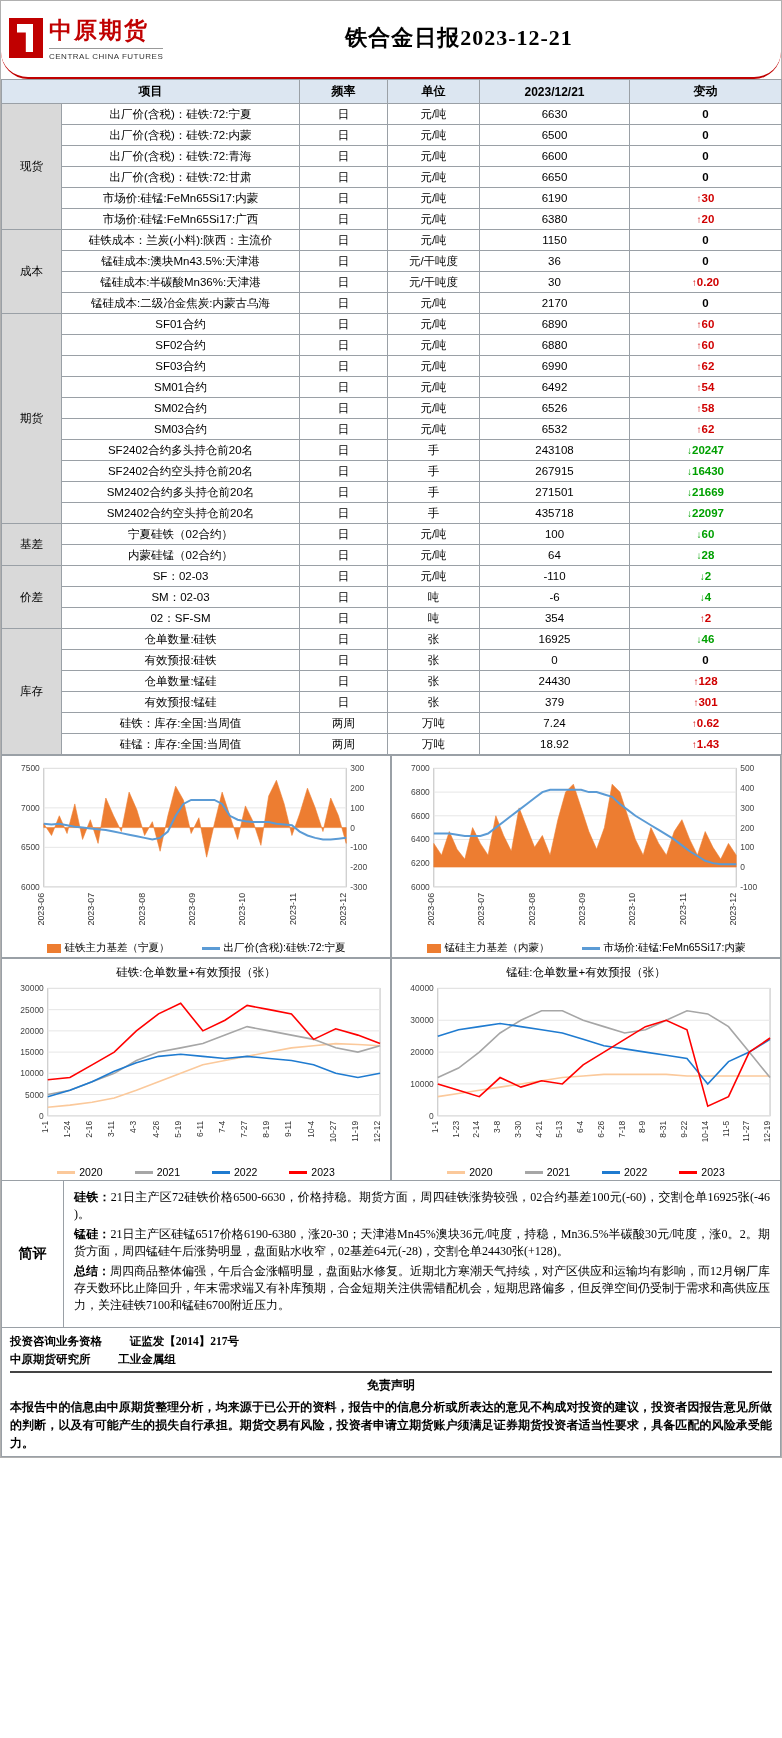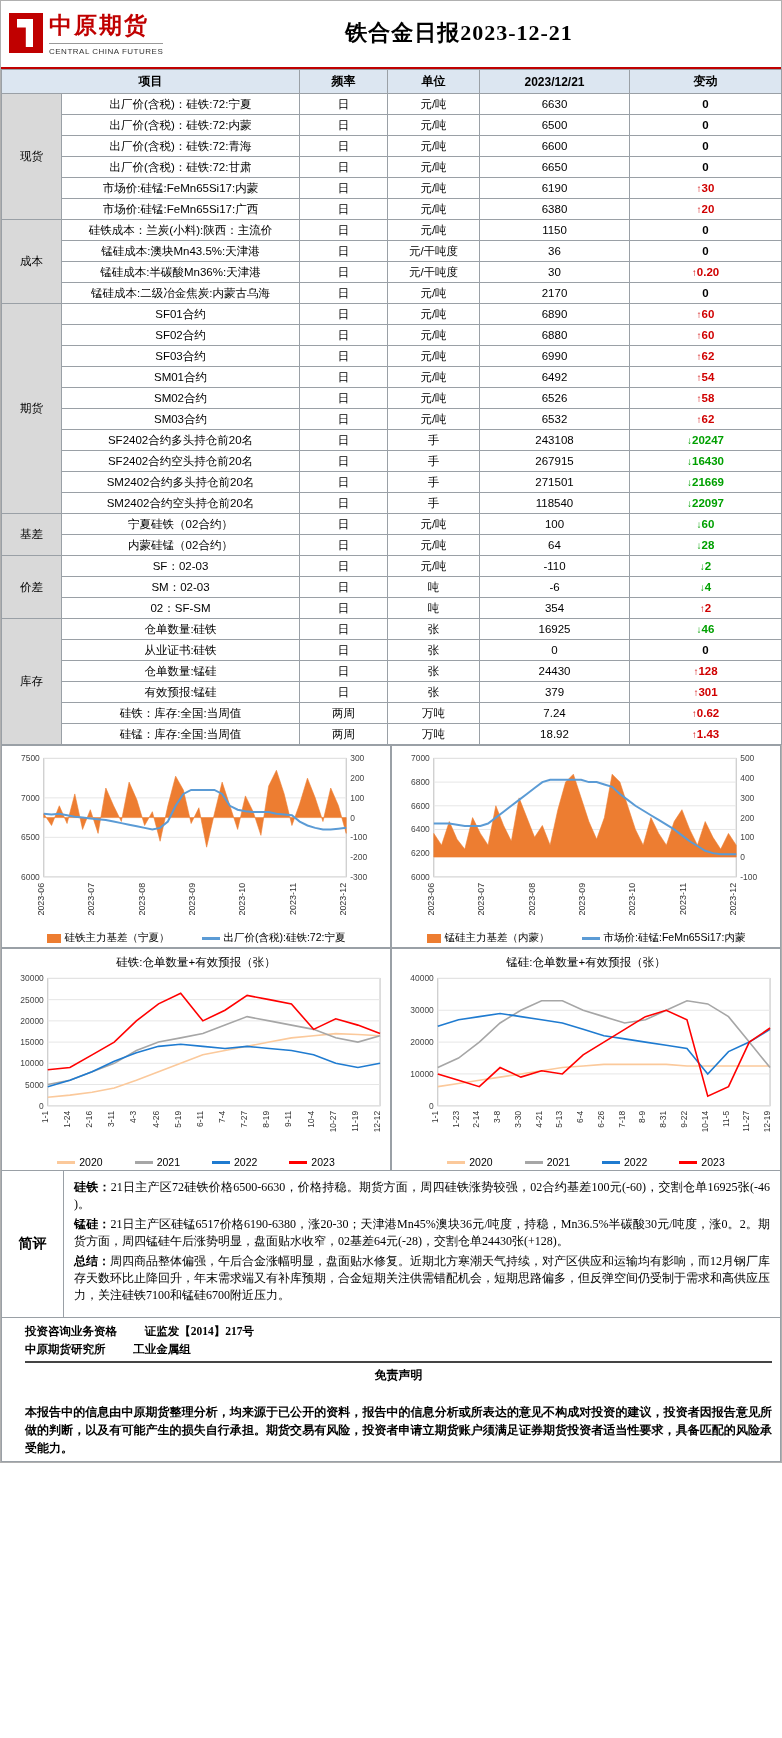--- a/index.html
+++ b/index.html
@@ -11,21 +11,22 @@
     color: #000;
   }
   .page { width: 782px; border: 1px solid #b0b0b0; }
 
   
   .header {
     display: flex;
     align-items: center;
     border-bottom: 2px solid #c00000;
     padding: 6px 8px 8px 8px;
-    height: 68px;
+    height: 78px;
+    border-radius: 27px;
   }
   .logo-box { display: flex; align-items: center; width: 196px; }
   .logo-mark {
     width: 34px; height: 40px; background: #c00000; margin-right: 6px;
     position: relative;
   }
   .logo-mark:after{
     content:""; position:absolute; left:8px; top:6px; width:16px; height:28px;
     background:#ffffff; clip-path: polygon(0 0,100% 0,100% 100%,55% 100%,55% 30%,0 30%);
   }
@@ -80,24 +81,24 @@
   .comment-label {
     width: 62px; background:#fff; border-right:1px solid #9aa0a6;
     display:flex; align-items:center; justify-content:center;
     font-size: 14px; font-weight: bold;
   }
   .comment-body { flex:1; padding: 8px 10px 10px 10px; }
   .comment-body p { margin: 0 0 2px 0; font-size: 12px; line-height: 1.45; text-align: justify; font-family:"Liberation Serif", serif;}
   .comment-body b { font-weight: bold; }
 
   
-  .footer { border:1px solid #9aa0a6; border-top:none; padding: 6px 8px 4px 23px; }
+  .footer { border:1px solid #9aa0a6; border-top:none; padding: 6px 8px 4px 8px; }
   .footer-row { font-size: 11.5px; font-weight: bold; margin-bottom: 3px; font-family:"Liberation Serif", serif;}
   .footer-row span { display:inline-block; }
-  .disclaimer-title { text-align:center; font-size:12px; font-weight:bold; margin: 4px 0 19px 0;}
+  .disclaimer-title { text-align:center; font-size:12px; font-weight:bold; margin: 4px 0 4px 0;}
   .disclaimer-body { font-size: 12px; line-height:1.5; font-weight:bold; text-align: justify; font-family:"Liberation Serif", serif;}
   .sep { border-top: 2px solid #444; margin: 4px 0; }
 </style>
 </head>
 <body>
 
 <div class="page">
 
   <div class="header">
     <div class="logo-box">
@@ -264,21 +265,21 @@
           <td class="item">SM2402合约多头持仓前20名</td>
           <td>日</td>
           <td>手</td>
           <td>271501</td>
           <td class="down"><span class="arrow">↓</span>21669</td>
         </tr>
         <tr>
           <td class="item">SM2402合约空头持仓前20名</td>
           <td>日</td>
           <td>手</td>
-          <td>118540</td>
+          <td>435718</td>
           <td class="down"><span class="arrow">↓</span>22097</td>
         </tr>
         <tr>
           <td class="cat" rowspan="2">基差</td>
           <td class="item">宁夏硅铁（02合约）</td>
           <td>日</td>
           <td>元/吨</td>
           <td>100</td>
           <td class="down"><span class="arrow">↓</span>60</td>
         </tr>
@@ -313,21 +314,21 @@
         </tr>
         <tr>
           <td class="cat" rowspan="6">库存</td>
           <td class="item">仓单数量:硅铁</td>
           <td>日</td>
           <td>张</td>
           <td>16925</td>
           <td class="down"><span class="arrow">↓</span>46</td>
         </tr>
         <tr>
-          <td class="item">从业证书:硅铁</td>
+          <td class="item">有效预报:硅铁</td>
           <td>日</td>
           <td>张</td>
           <td>0</td>
           <td class="zero">0</td>
         </tr>
         <tr>
           <td class="item">仓单数量:锰硅</td>
           <td>日</td>
           <td>张</td>
           <td>24430</td>

